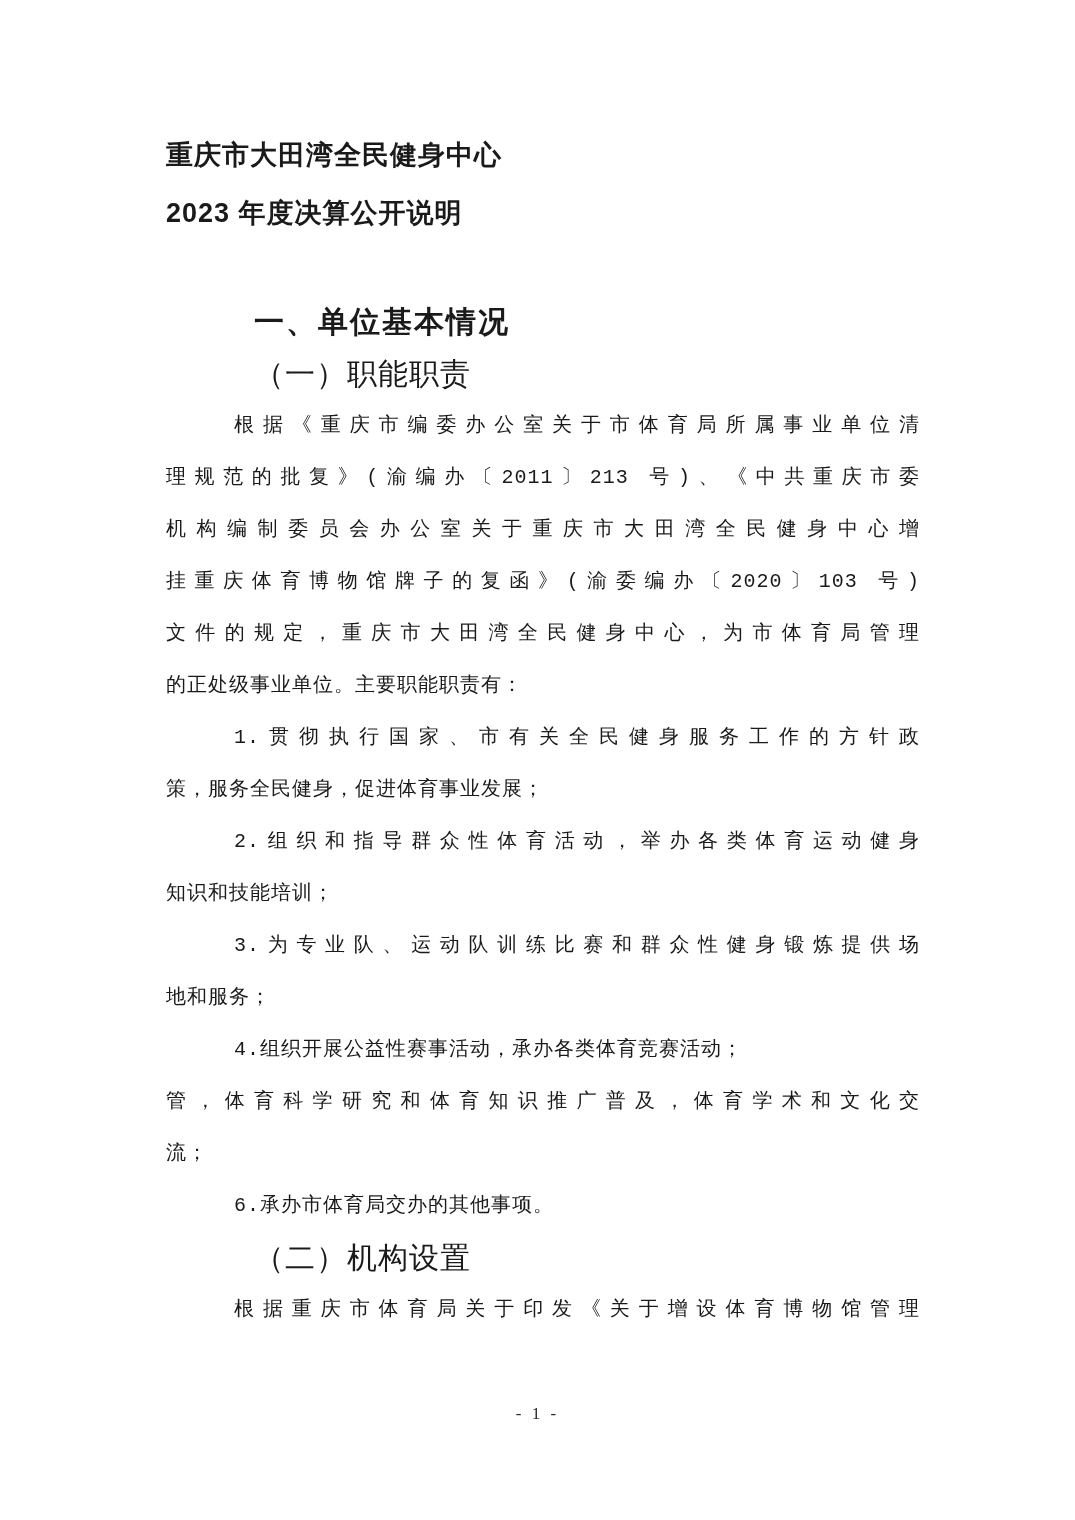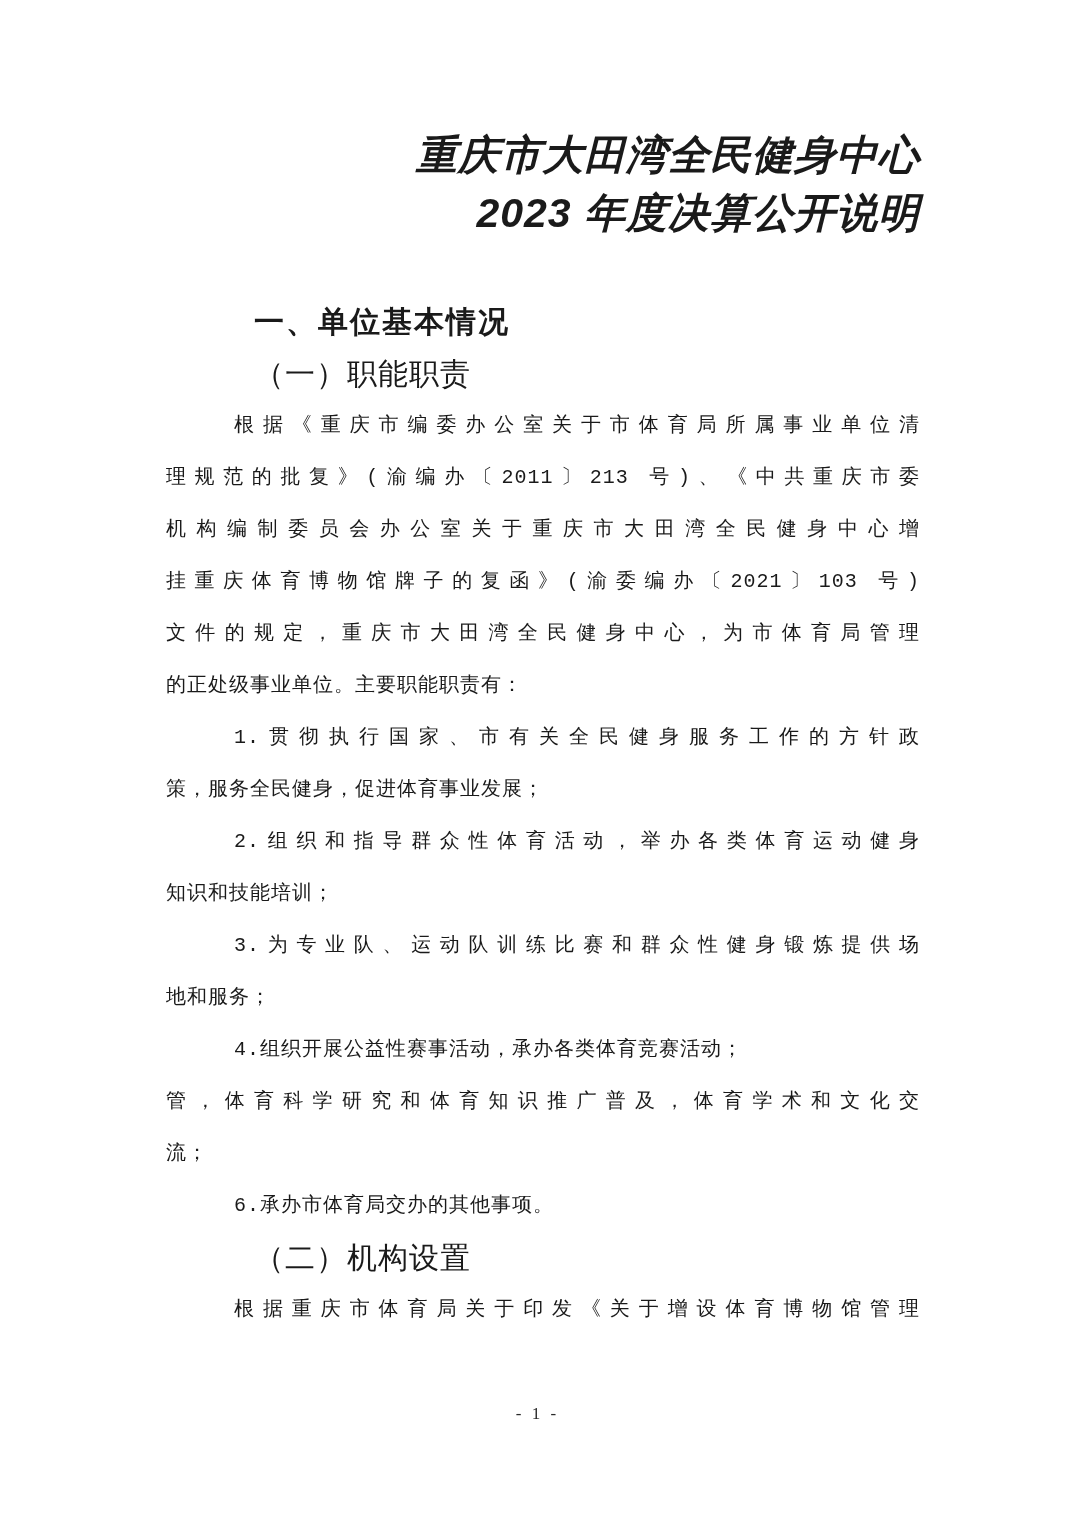--- a/index.html
+++ b/index.html
@@ -13,28 +13,27 @@
     height: 1520px;
     background: #ffffff;
     color: #1a1a1a;
     overflow: hidden;
   }
   .title-block {
     position: absolute;
     top: 126px;
     left: 166px;
     width: 754px;
-    text-align: right;
+    text-align: left;
     font-family: "Liberation Sans", "DejaVu Sans", sans-serif;
     font-weight: 700;
-    font-size: 41px;
+    font-size: 27px;
     line-height: 58px;
     letter-spacing: 1px;
     white-space: nowrap;
-    font-style: italic;
   }
   .content {
     position: absolute;
     top: 296px;
     left: 166px;
     width: 754px;
   }
   .line {
     height: 52px;
     line-height: 52px;
@@ -84,21 +83,21 @@
     <div>重庆市大田湾全民健身中心</div>
     <div>2023 年度决算公开说明</div>
   </div>
 
   <div class="content" id="content">
       <div class="line h1 indent">一、单位基本情况</div>
       <div class="line h2 indent">（一）职能职责</div>
       <div class="line body indent justify">根据《重庆市编委办公室关于市体育局所属事业单位清</div>
       <div class="line body justify">理规范的批复》(渝编办〔2011〕213 号)、《中共重庆市委</div>
       <div class="line body justify">机构编制委员会办公室关于重庆市大田湾全民健身中心增</div>
-      <div class="line body justify">挂重庆体育博物馆牌子的复函》(渝委编办〔2021〕103 号)</div>
+      <div class="line body justify">挂重庆体育博物馆牌子的复函》(渝委编办〔2020〕103 号)</div>
       <div class="line body justify">文件的规定，重庆市大田湾全民健身中心，为市体育局管理</div>
       <div class="line body">的正处级事业单位。主要职能职责有：</div>
       <div class="line body indent justify">1.贯彻执行国家、市有关全民健身服务工作的方针政</div>
       <div class="line body">策，服务全民健身，促进体育事业发展；</div>
       <div class="line body indent justify">2.组织和指导群众性体育活动，举办各类体育运动健身</div>
       <div class="line body">知识和技能培训；</div>
       <div class="line body indent justify">3.为专业队、运动队训练比赛和群众性健身锻炼提供场</div>
       <div class="line body">地和服务；</div>
       <div class="line body indent">4.组织开展公益性赛事活动，承办各类体育竞赛活动；</div>
       <div class="line body justify">管，体育科学研究和体育知识推广普及，体育学术和文化交</div>

